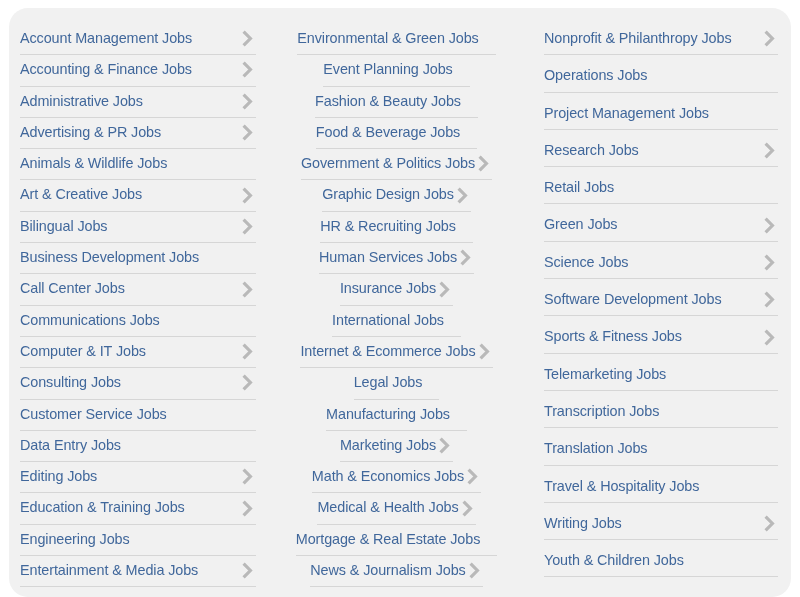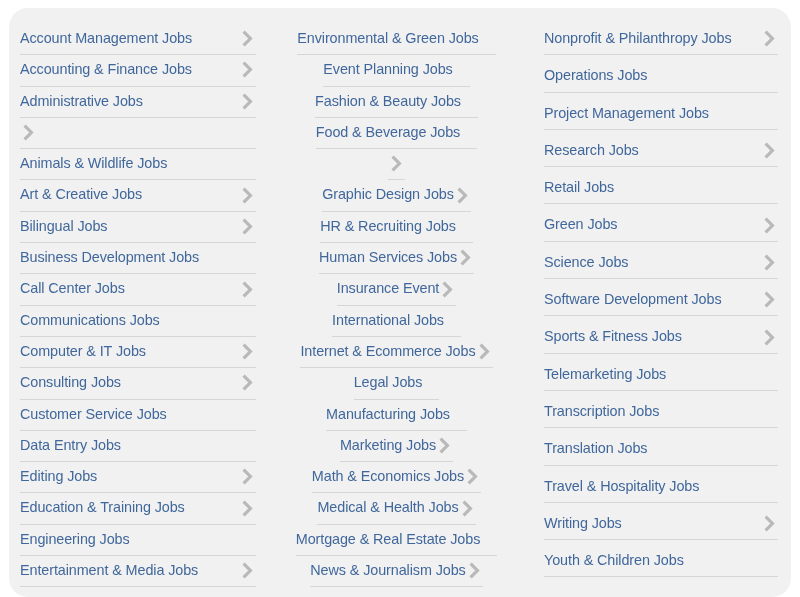--- a/index.html
+++ b/index.html
@@ -126,20 +126,21 @@
         </a>
         <a class="category-row">
           <span class="category-label">Administrative Jobs</span>
           <span class="chevron-icon">
             <svg width="15" height="17" viewBox="0 0 15 17">
               <path d="M3.6 1.6 L10.4 8.5 L3.6 15.4" fill="none" stroke="#b9b9b9" stroke-width="3.2" stroke-linecap="butt" stroke-linejoin="miter"></path>
             </svg>
           </span>
         </a>
         <a class="category-row">
+          <span class="category-label">Advertising &amp; PR Jobs</span>
           <span class="chevron-icon">
             <svg width="15" height="17" viewBox="0 0 15 17">
               <path d="M3.6 1.6 L10.4 8.5 L3.6 15.4" fill="none" stroke="#b9b9b9" stroke-width="3.2" stroke-linecap="butt" stroke-linejoin="miter"></path>
             </svg>
           </span>
         </a>
         <a class="category-row">
           <span class="category-label">Animals &amp; Wildlife Jobs</span>
           <span class="chevron-icon is-hidden">
             <svg width="15" height="17" viewBox="0 0 15 17">
@@ -279,20 +280,21 @@
         </a>
         <a class="category-row">
           <span class="category-label">Food &amp; Beverage Jobs</span>
           <span class="chevron-icon is-hidden">
             <svg width="15" height="17" viewBox="0 0 15 17">
               <path d="M3.6 1.6 L10.4 8.5 L3.6 15.4" fill="none" stroke="#b9b9b9" stroke-width="3.2" stroke-linecap="butt" stroke-linejoin="miter"></path>
             </svg>
           </span>
         </a>
         <a class="category-row">
+          <span class="category-label">Government &amp; Politics Jobs</span>
           <span class="chevron-icon">
             <svg width="15" height="17" viewBox="0 0 15 17">
               <path d="M3.6 1.6 L10.4 8.5 L3.6 15.4" fill="none" stroke="#b9b9b9" stroke-width="3.2" stroke-linecap="butt" stroke-linejoin="miter"></path>
             </svg>
           </span>
         </a>
         <a class="category-row">
           <span class="category-label">Graphic Design Jobs</span>
           <span class="chevron-icon">
             <svg width="15" height="17" viewBox="0 0 15 17">
@@ -310,21 +312,21 @@
         </a>
         <a class="category-row">
           <span class="category-label">Human Services Jobs</span>
           <span class="chevron-icon">
             <svg width="15" height="17" viewBox="0 0 15 17">
               <path d="M3.6 1.6 L10.4 8.5 L3.6 15.4" fill="none" stroke="#b9b9b9" stroke-width="3.2" stroke-linecap="butt" stroke-linejoin="miter"></path>
             </svg>
           </span>
         </a>
         <a class="category-row">
-          <span class="category-label">Insurance Event</span>
+          <span class="category-label">Insurance Jobs</span>
           <span class="chevron-icon">
             <svg width="15" height="17" viewBox="0 0 15 17">
               <path d="M3.6 1.6 L10.4 8.5 L3.6 15.4" fill="none" stroke="#b9b9b9" stroke-width="3.2" stroke-linecap="butt" stroke-linejoin="miter"></path>
             </svg>
           </span>
         </a>
         <a class="category-row">
           <span class="category-label">International Jobs</span>
           <span class="chevron-icon is-hidden">
             <svg width="15" height="17" viewBox="0 0 15 17">

